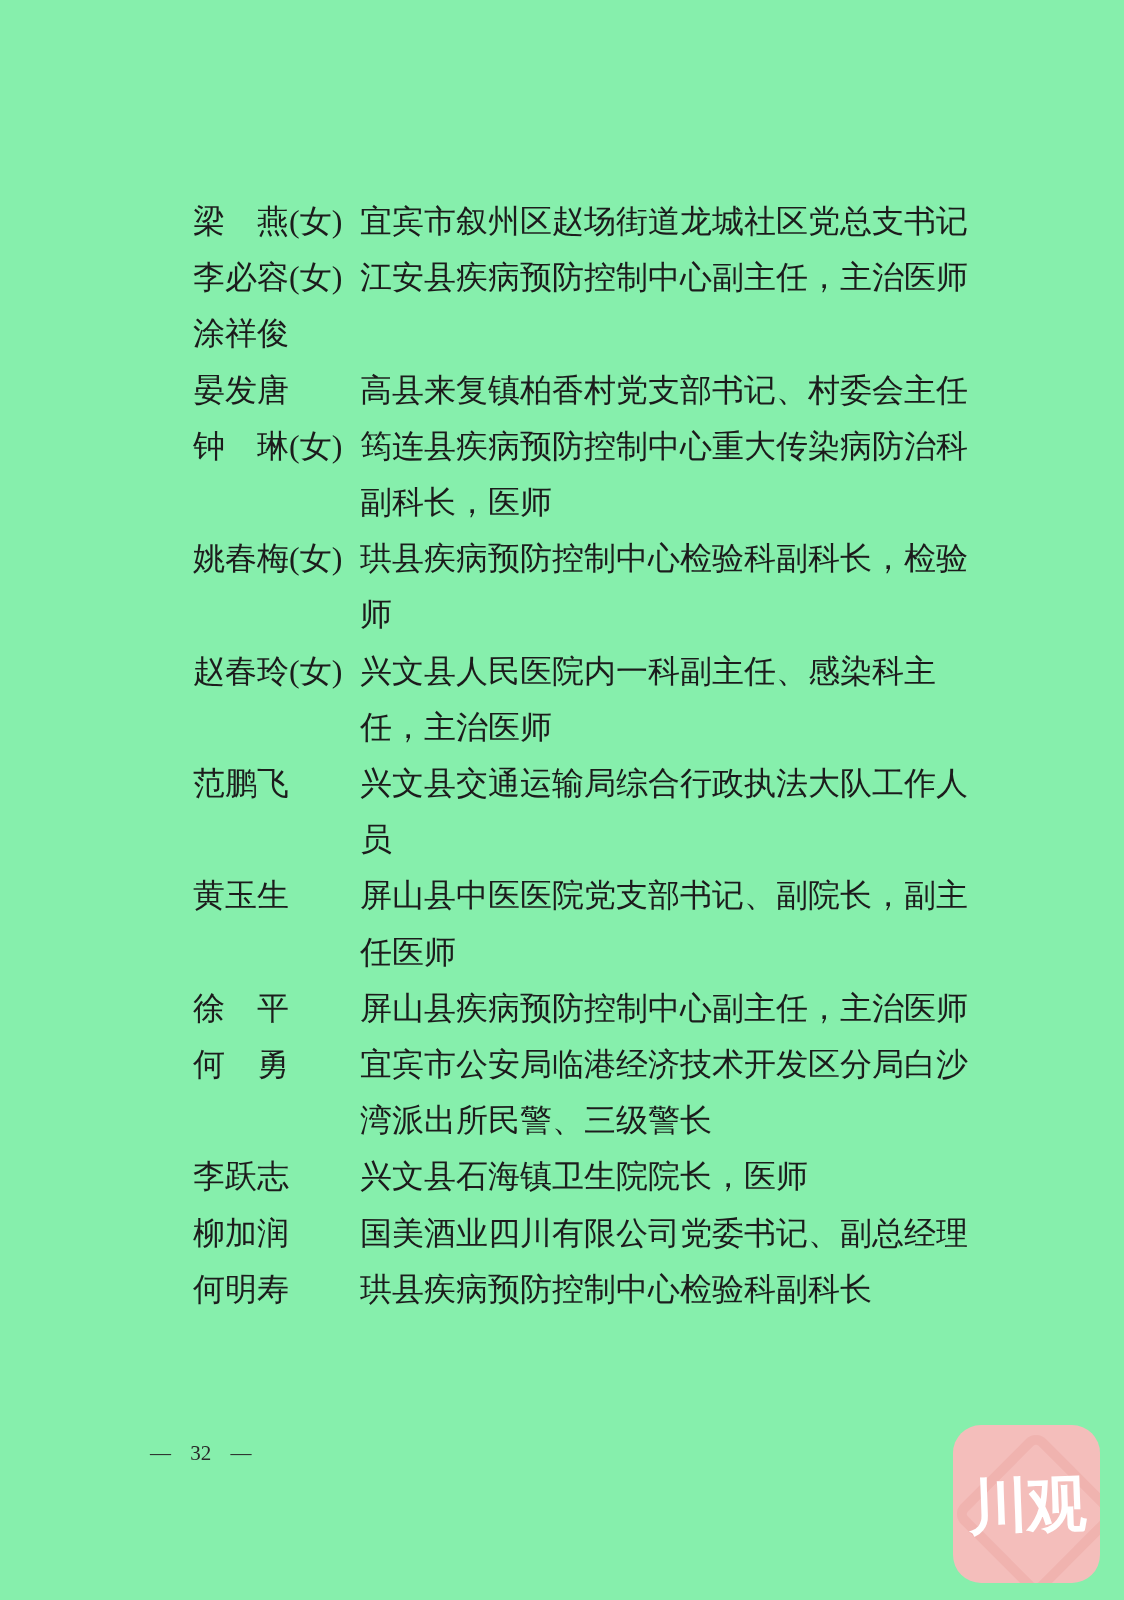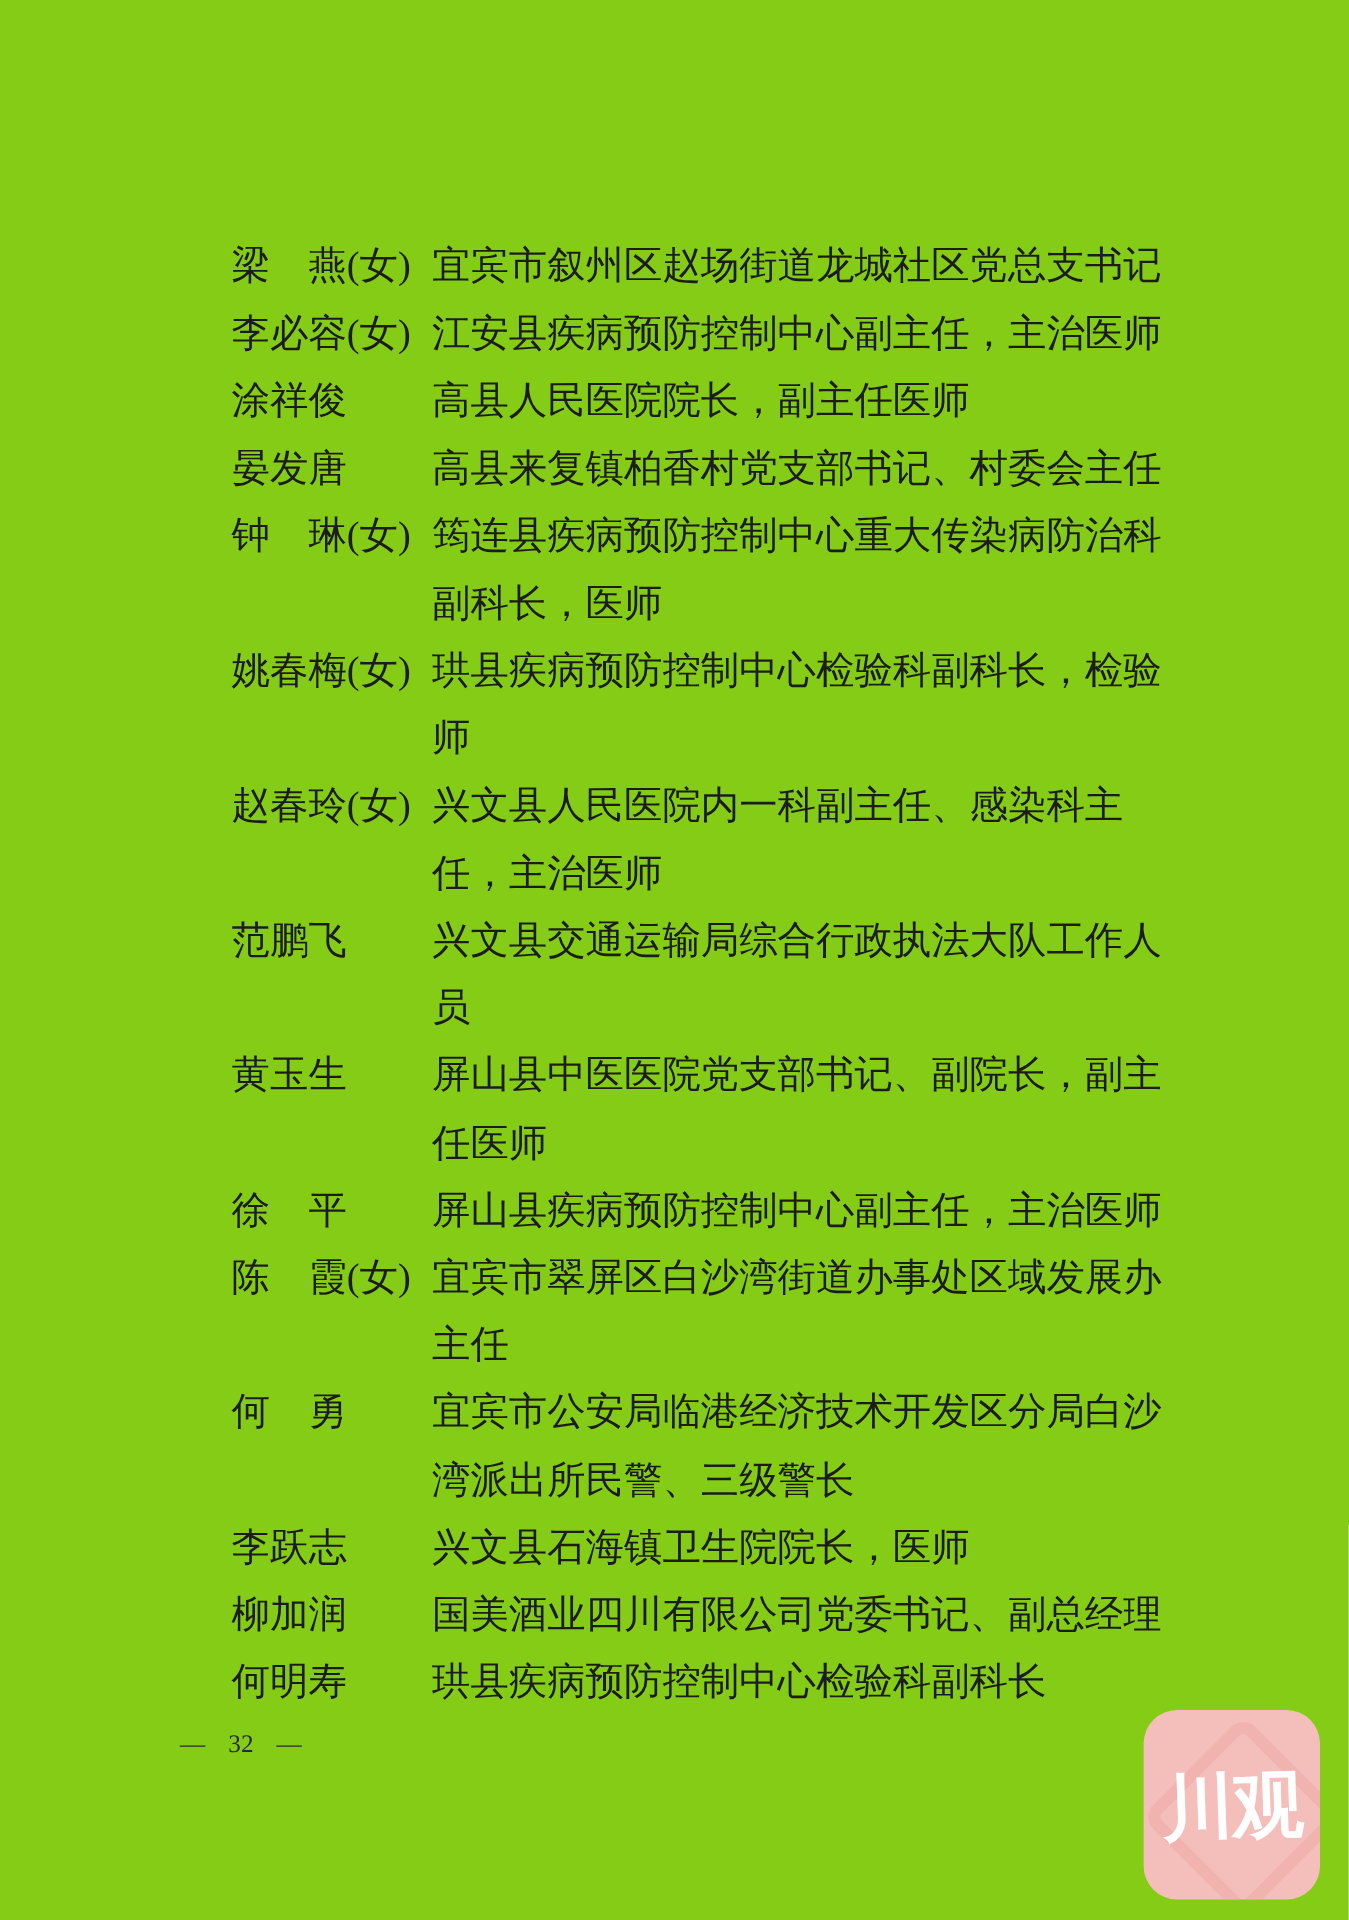--- a/index.html
+++ b/index.html
@@ -4,21 +4,21 @@
 <style>
   html, body {
     margin: 0;
     padding: 0;
     background: #ffffff;
   }
   .page {
     position: relative;
     width: 1124px;
     height: 1600px;
-    background: #84cc16;
+    background: #86efac;
     overflow: hidden;
     font-family: "Liberation Serif", "DejaVu Serif", serif;
     color: #1c1c1c;
   }
   .roster {
     position: absolute;
     left: 193px;
     top: 193px;
     width: 782px;
     font-size: 32px;
@@ -95,21 +95,20 @@
     </div>
 
     <div class="entry">
       <div class="entry-name-cell"><span>李必容</span><span>(女)</span></div>
       <div class="entry-desc">江安县疾病预防控制中心副主任，主治医师</div>
     </div>
 
 
     <div class="entry">
       <div class="entry-name-cell"><span>涂祥俊</span><span></span></div>
-      <div class="entry-desc">高县人民医院院长，副主任医师</div>
     </div>
 
     <div class="entry">
       <div class="entry-name-cell"><span>晏发唐</span><span></span></div>
       <div class="entry-desc">高县来复镇柏香村党支部书记、村委会主任</div>
     </div>
 
     <div class="entry">
       <div class="entry-name-cell"><span>钟　琳</span><span>(女)</span></div>
       <div class="entry-desc">筠连县疾病预防控制中心重大传染病防治科副科长，医师</div>
@@ -133,24 +132,20 @@
     <div class="entry">
       <div class="entry-name-cell"><span>黄玉生</span><span></span></div>
       <div class="entry-desc">屏山县中医医院党支部书记、副院长，副主任医师</div>
     </div>
 
     <div class="entry">
       <div class="entry-name-cell"><span>徐　平</span><span></span></div>
       <div class="entry-desc">屏山县疾病预防控制中心副主任，主治医师</div>
     </div>
 
-    <div class="entry">
-      <div class="entry-name-cell"><span>陈　霞</span><span>(女)</span></div>
-      <div class="entry-desc">宜宾市翠屏区白沙湾街道办事处区域发展办主任</div>
-    </div>
 
     <div class="entry">
       <div class="entry-name-cell"><span>何　勇</span><span></span></div>
       <div class="entry-desc">宜宾市公安局临港经济技术开发区分局白沙湾派出所民警、三级警长</div>
     </div>
 
     <div class="entry">
       <div class="entry-name-cell"><span>李跃志</span><span></span></div>
       <div class="entry-desc">兴文县石海镇卫生院院长，医师</div>
     </div>

